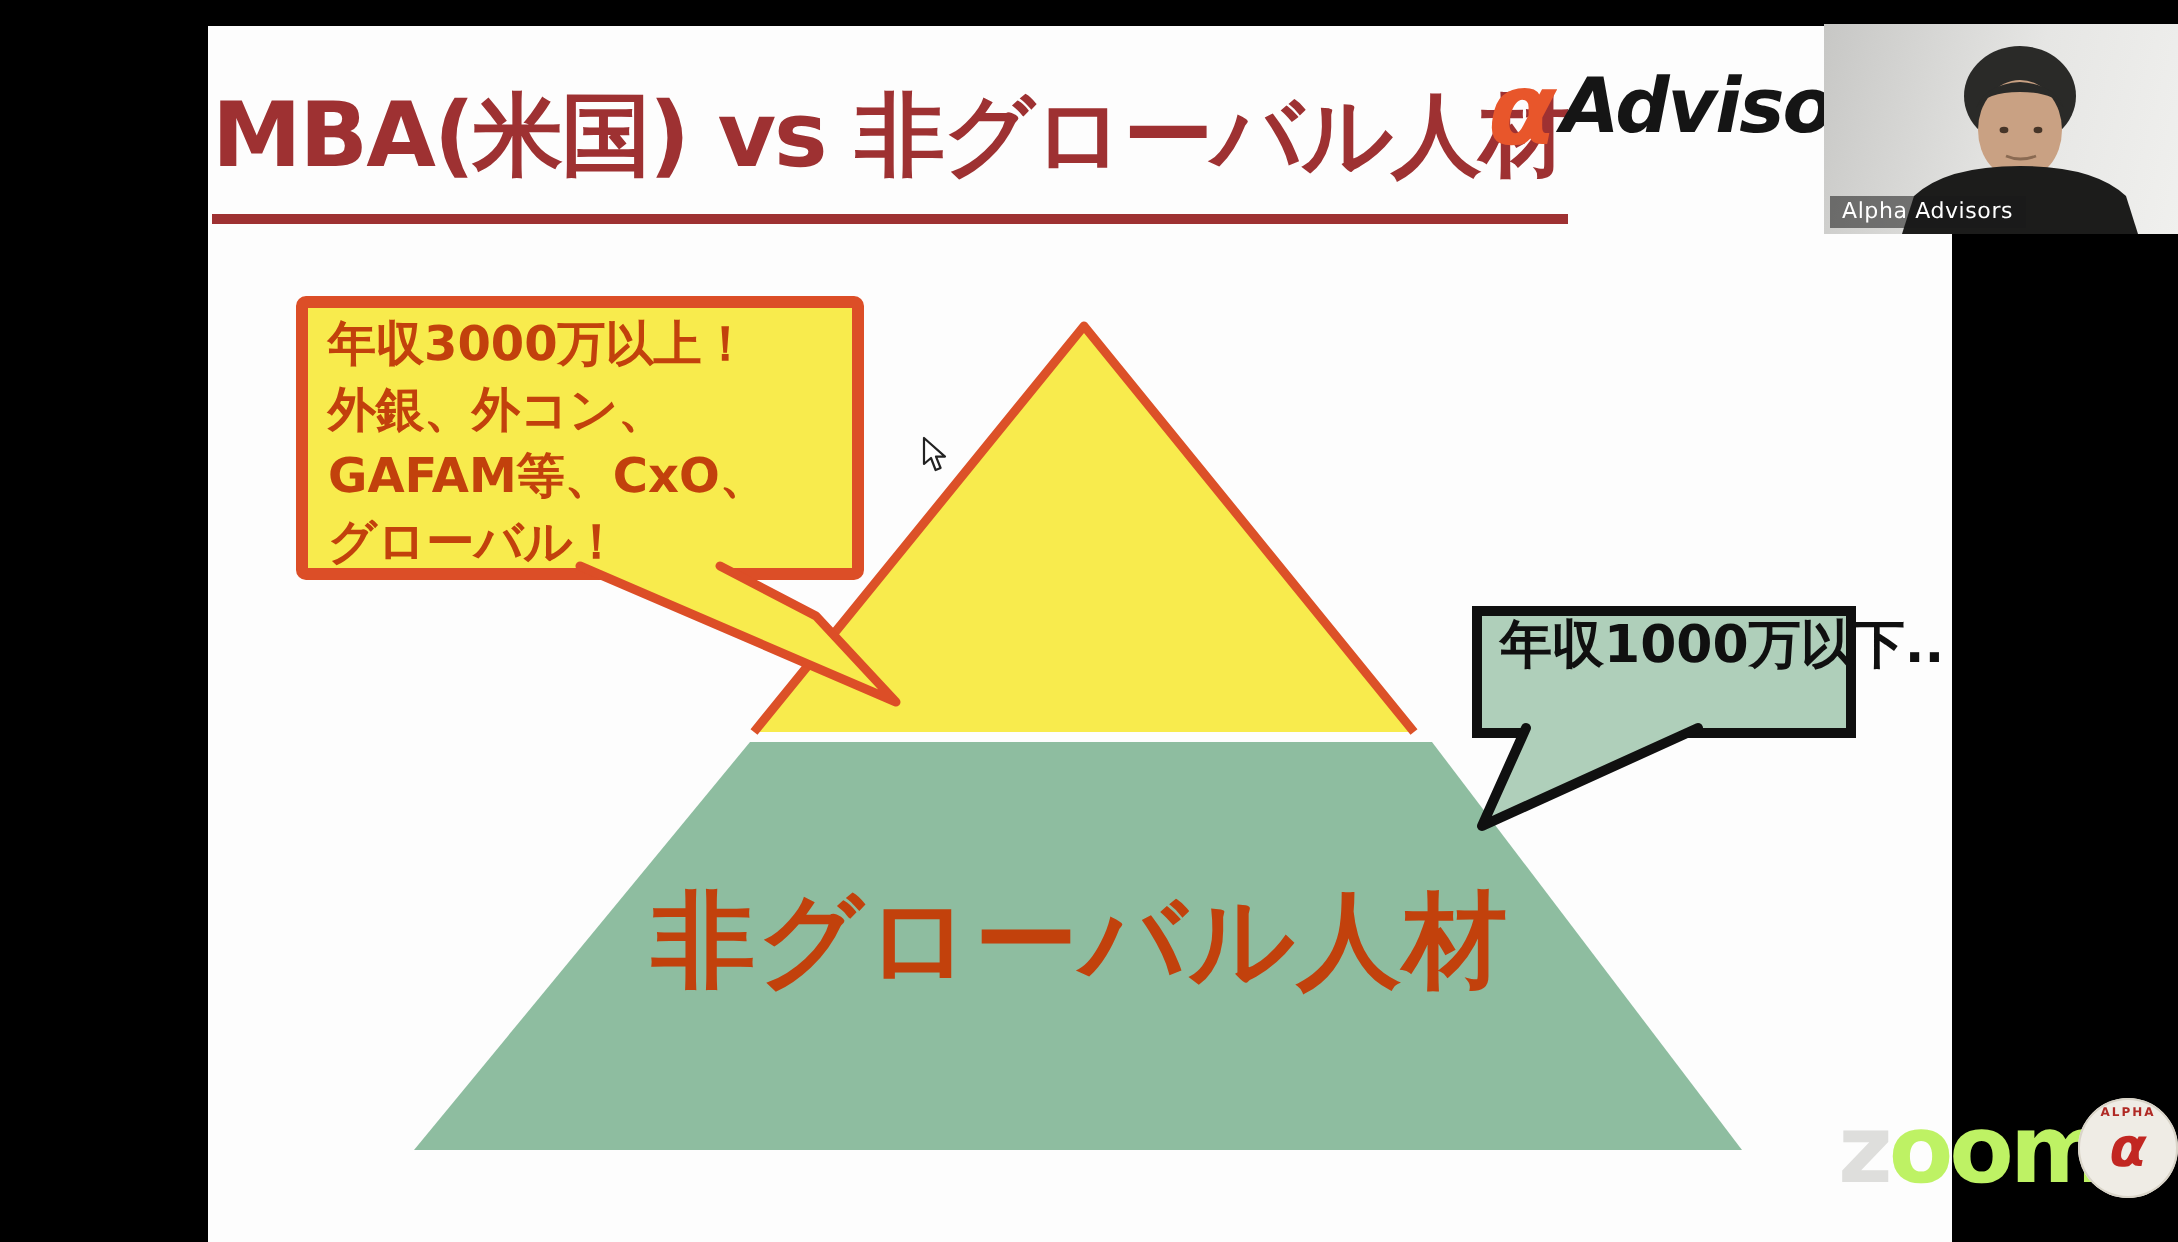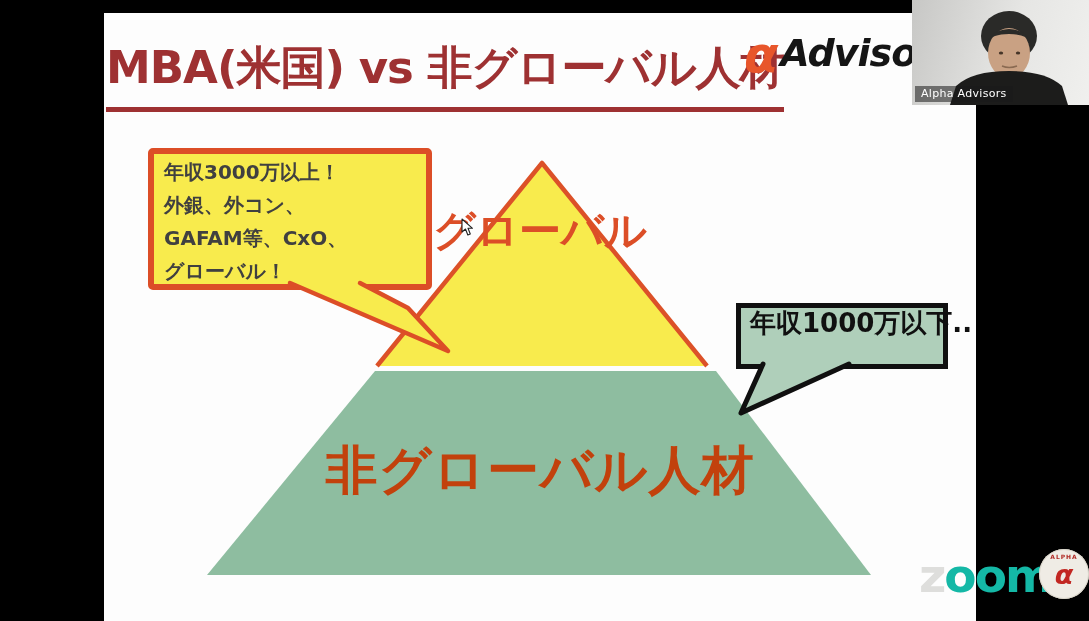--- a/index.html
+++ b/index.html
@@ -38,59 +38,59 @@
   .pyr-top-1 { left:400px; top:203px; width:280px; font-size:42px; color:#dc4e27; }
   .pyr-top-2 { left:385px; top:276px; width:300px; font-size:40px; color:#dc4e27; }
   .pyr-bottom { left:300px; top:436px; width:480px; font-size:52px; color:#c2410c; letter-spacing:1px; }
   
   .bubble-left {
     position:absolute; left:148px; top:148px; width:284px; height:142px;
     background:#f8eb4d; border:6px solid #dc4e27; border-radius:5px;
     padding:2px 10px; z-index:4;
   }
   .bubble-left .line {
-    font-size:20px; font-weight:bold; color:#404040; line-height:33px;
+    font-size:24px; font-weight:bold; color:#c2410c; line-height:33px;
     white-space:nowrap;
   }
   .bubble-left-tail { position:absolute; left:280px; top:276px; z-index:4; pointer-events:none; }
   
   .callout-right {
-    position:absolute; left:736px; top:303px; width:212px; height:66px;
+    position:absolute; left:736px; top:303px; width:192px; height:66px;
     background:#afcfba; border:5px solid #101010;
     padding:1px 9px; z-index:4;
   }
   .callout-right .line {
     font-size:26px; font-weight:bold; color:#101010; line-height:28px;
     white-space:nowrap;
   }
   .callout-right-tail { position:absolute; left:730px; top:355px; z-index:4; pointer-events:none; }
   .slide-footer {
     position:absolute; left:736px; top:589px;
     font-size:15px; color:#8c8c8c; letter-spacing:1px; white-space:nowrap; z-index:3;
   }
   .mouse-cursor { position:absolute; left:461px; top:218px; z-index:7; pointer-events:none; }
   
   .webcam {
-    position:absolute; left:912px; top:0; width:178px; height:105px;
+    position:absolute; left:912px; top:12px; width:178px; height:105px;
     background:linear-gradient(105deg,#c7c7c5 0%,#e6e6e4 55%,#f0f0ee 100%);
-    overflow:hidden; z-index:8;
+    overflow:hidden; z-index:8;text-align:right;
   }
   .webcam-label {
     position:absolute; left:3px; bottom:3px;
     background:rgba(25,25,25,0.55); color:#fff;
     font-size:11px; padding:1px 6px 2px 6px; letter-spacing:0.3px;
   }
   
   .zoom-watermark {
     position:absolute; left:919px; top:548px; z-index:5;
     font-size:47px; font-weight:bold; letter-spacing:-2px;
     white-space:nowrap; pointer-events:none;
   }
   .zoom-watermark .wm-z { color:#dededc; }
-  .zoom-watermark .wm-oom { color:#14b8a6; }
+  .zoom-watermark .wm-oom { color:#bef264; }
   .alpha-badge {
     position:absolute; left:1039px; top:549px; width:50px; height:50px;
     border-radius:50%; background:#efece5; z-index:6;
     display:flex; flex-direction:column; align-items:center;
     box-shadow:0 0 0 1px #d9d4c8 inset;
   }
   .alpha-badge .ring-text {
     font-size:6px; font-weight:bold; color:#b02a25; margin-top:4px; letter-spacing:1px;
   }
   .alpha-badge .badge-alpha {
@@ -110,21 +110,20 @@
       <path d="M377,366 L542,163 L707,366" fill="none" stroke="#dc5128" stroke-width="4.5" stroke-linejoin="round"></path>
     </svg>
   </div>
 
   <div class="slide-title">MBA(米国) vs 非グローバル人材</div>
 
   <div class="logo-clip">
     <span class="logo-alpha">α</span><span class="logo-text">Advisors</span>
   </div>
 
-  <div class="pyr-label pyr-top-1">グローバル</div>
   <div class="pyr-label pyr-bottom">非グローバル人材</div>
 
   <div class="bubble-left">
     <div class="line">年収3000万以上！</div>
     <div class="line">外銀、外コン、</div>
     <div class="line">GAFAM等、CxO、</div>
     <div class="line">グローバル！</div>
   </div>
   <svg class="bubble-left-tail" width="180" height="85">
     <path d="M10,7 L80,7 L128,32 L168,75 Z" fill="#f8eb4d"></path>

